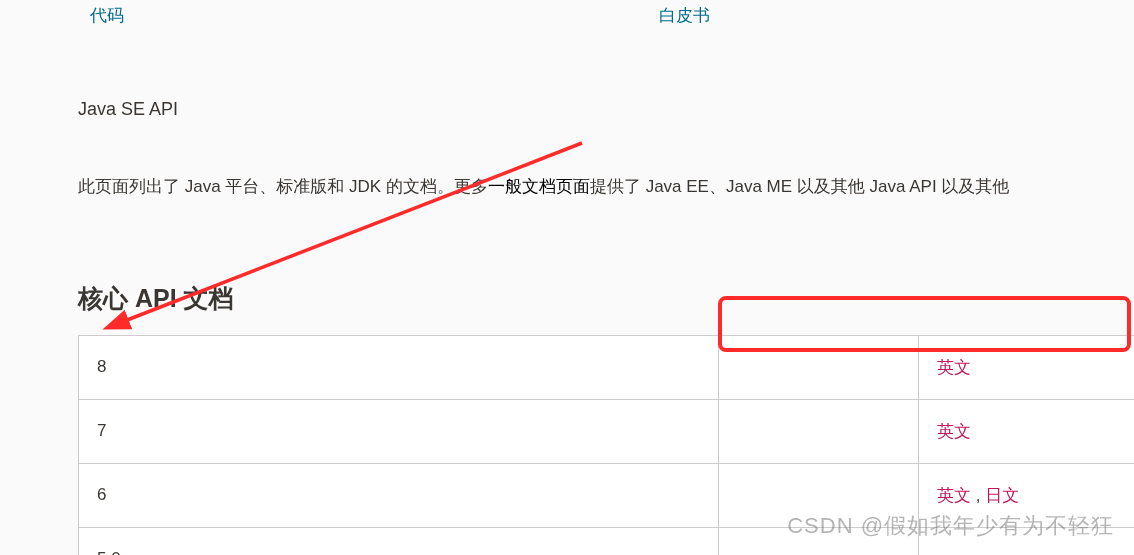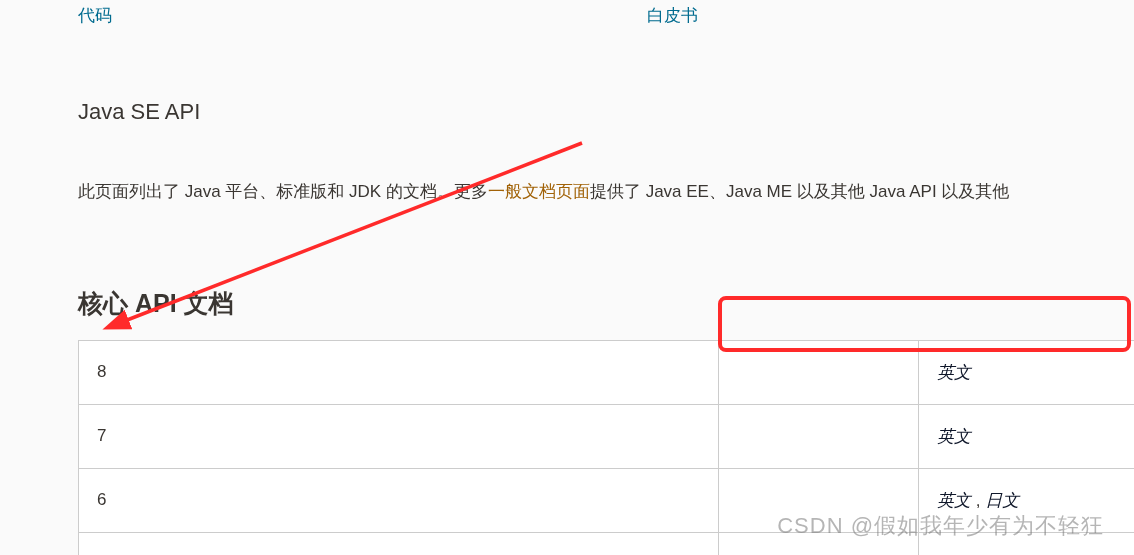--- a/index.html
+++ b/index.html
@@ -18,36 +18,36 @@
     }
     .top-nav {
       display: flex;
       padding-top: 4px;
     }
     .nav-link {
       color: #006b8f;
       font-size: 17px;
       text-decoration: none;
     }
-    .nav-link.left { margin-left: 0; }
+    .nav-link.left { margin-left: 12px; }
     .nav-link.right { margin-left: 535px; text-align: right; }
     .page-title {
-      font-size: 22px;
+      font-size: 18px;
       font-weight: 400;
       color: #3a3632;
       margin-top: 72px;
     }
     .intro {
       font-size: 17px;
       color: #3a3632;
       margin-top: 54px;
       line-height: 1.5;
       white-space: nowrap;
     }
-    .intro a { color: #a16207; text-decoration: none; }
+    .intro a { color: #000000; text-decoration: none; }
     .section-title {
       font-size: 25px;
       font-weight: 700;
       color: #3a3632;
       margin-top: 82px;
     }
     table {
       width: 1060px;
       border-collapse: collapse;
       margin-top: 20px;
@@ -56,35 +56,35 @@
     td {
       border: 1px solid #ccc;
       padding: 18px 18px;
       font-size: 17px;
       color: #3a3632;
       vertical-align: middle;
       height: 64px;
     }
     td:first-child { width: 640px; }
     td:nth-child(2) { width: 200px; }
-    td .lang-link { color: #0f172a; text-decoration: none; font-style: italic; }
+    td .lang-link { color: #be185d; text-decoration: none; }
     td .sep { color: #3a3632; }
     .highlight-box {
       position: absolute;
       border: 4px solid #ff2a2a;
       border-radius: 8px;
       pointer-events: none;
     }
     .arrow-svg {
       position: absolute;
       pointer-events: none;
     }
     .watermark {
       position: absolute;
-      right: 30px;
+      right: 20px;
       bottom: 14px;
       font-size: 22px;
       color: rgba(120,120,120,0.55);
       letter-spacing: 1px;
       pointer-events: none;
     }
   </style>
 </head>
 <body>
 

